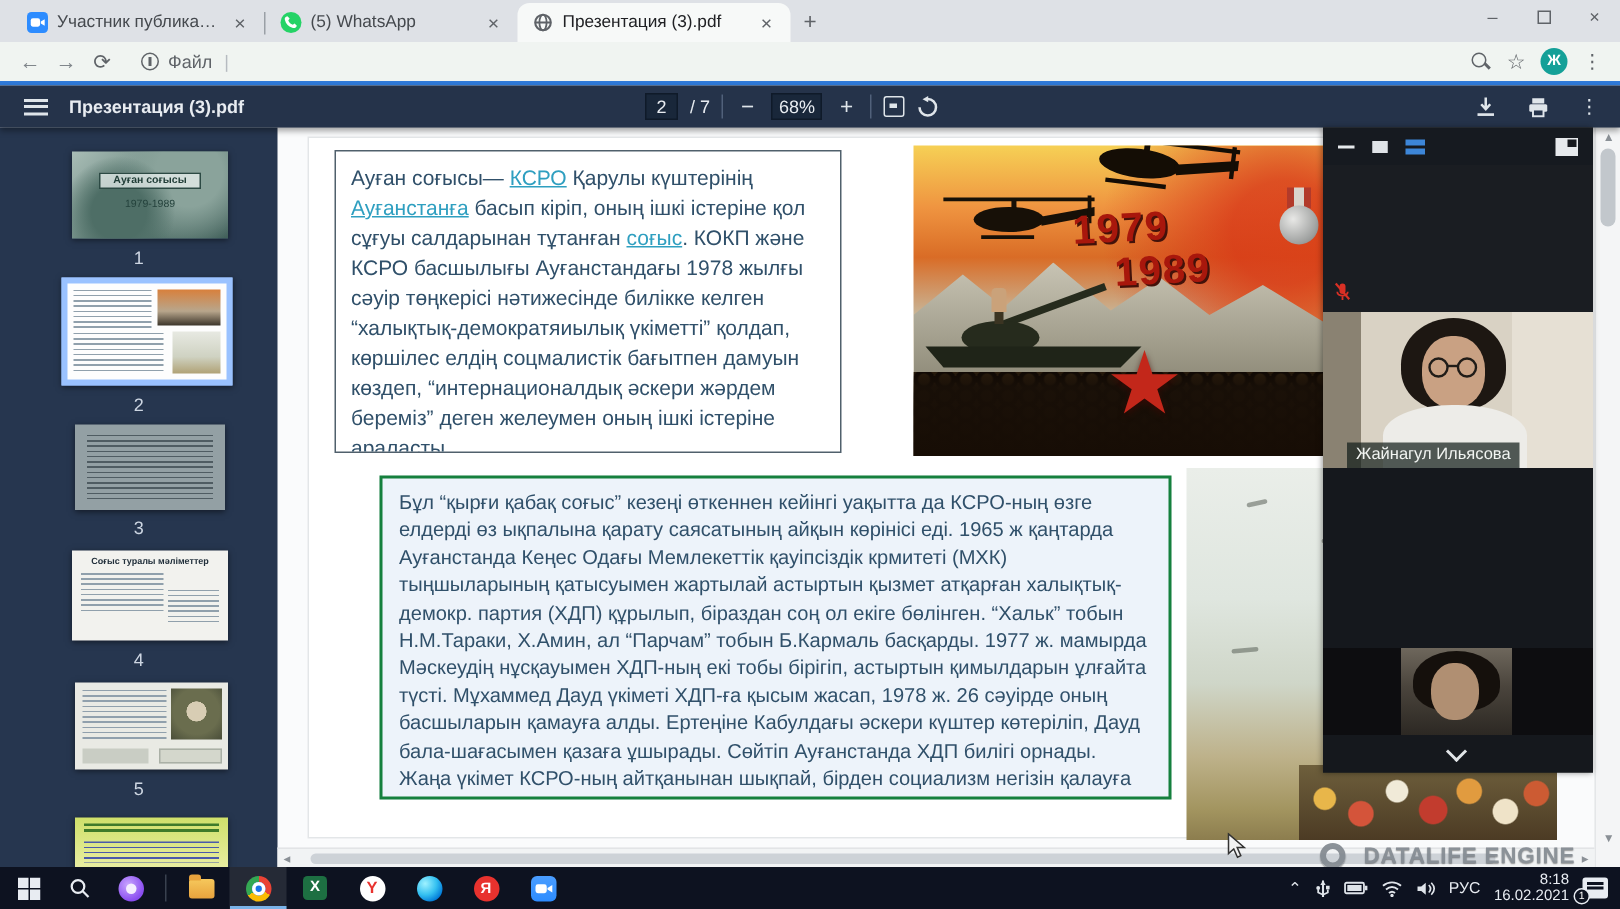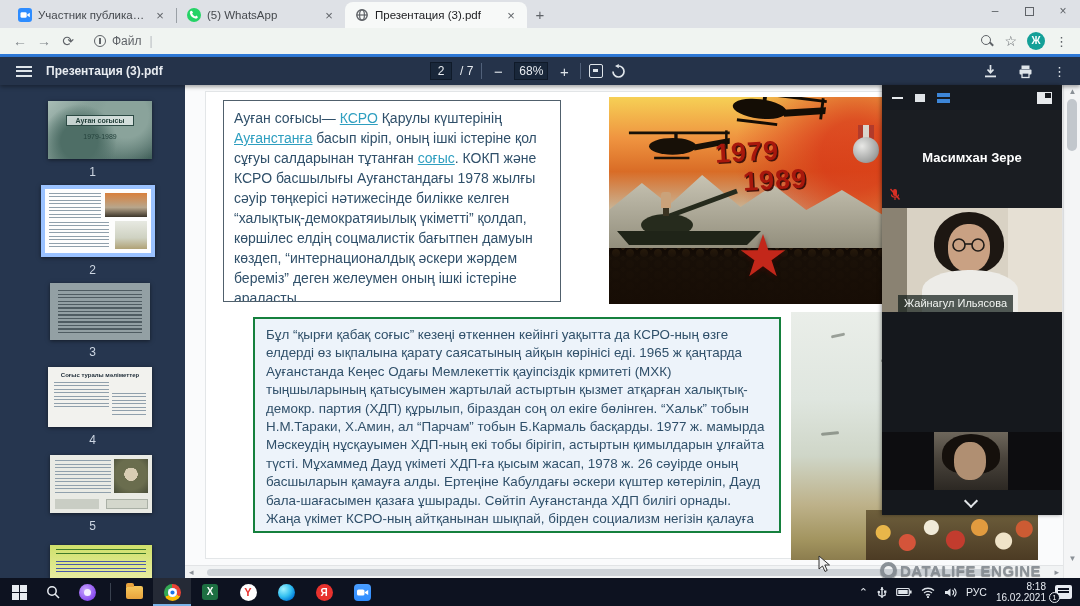--- a/index.html
+++ b/index.html
@@ -162,21 +162,21 @@
   .tile3 .glow { position:absolute; inset:0; background:radial-gradient(circle at 55% 45%, #641109 0 18%, rgba(60,10,5,.5) 40%, transparent 70%); }
   .tile3 .nametag { bottom:22px; background:rgba(10,12,10,.55); }
   .tile4 { top:347px; height:58px; background:#0d0d10; }
   .p4-col { position:absolute; left:52px; top:0; width:74px; height:100%; background:linear-gradient(180deg,#6e675c 0%,#4a443c 45%,#2c2823 100%); }
   .p4-hair { position:absolute; left:60px; top:2px; width:58px; height:40px; background:#15100c; border-radius:50% 50% 40% 40%; }
   .p4-face { position:absolute; left:72px; top:10px; width:32px; height:38px; background:#b08f72; border-radius:46%; }
   .zchevbar { position:absolute; left:0; top:405px; width:100%; height:25px; background:#15181d; }
   .chev { position:absolute; left:50%; top:6px; width:10px; height:10px; margin-left:-6px; border-right:2.2px solid #e2e5e8; border-bottom:2.2px solid #e2e5e8; transform:rotate(45deg); }
 
   
-  .wmark { position:absolute; left:880px; top:477px; display:flex; align-items:center; gap:3px; z-index:6; opacity:.9; }
+  .wmark { position:absolute; left:880px; top:477px; display:flex; align-items:center; gap:12px; z-index:6; opacity:.9; }
   .wmark .logo { width:17px; height:17px; border:4px solid #80878e; border-radius:50%; box-shadow:0 1px 1px rgba(0,0,0,.4); }
   .wmark .wtxt { font-size:15px; font-weight:bold; color:#81888f; letter-spacing:.5px; text-shadow:0 1px 1px rgba(0,0,0,.45); white-space:nowrap; }
 
   
   .cursor { position:absolute; left:818px; top:470px; z-index:9; }
 
   
   .taskbar { position:absolute; left:0; top:578px; width:1080px; height:28px; background:#0d1220; display:flex; align-items:center; z-index:10; }
   .tbico { width:38px; height:28px; display:flex; align-items:center; justify-content:center; flex:none; }
   .tbico.slim { width:30px; }
@@ -419,21 +419,20 @@
         <span class="zmin"></span>
         <span class="zmax"></span>
         <span class="zgal">
             <i></i>
             <i></i>
           </span>
         <span class="zexpand"></span>
       </div>
 
       <div class="tile tile1">
-        <div class="tname-center">Масимхан Зере</div>
         <span class="micoff">
           <svg viewBox="0 0 12 13">
               <rect x="4" y="1" width="4" height="7" rx="2" fill="#d93025"></rect>
               <path d="M2.5 6.5 C2.5 10 9.5 10 9.5 6.5" fill="none" stroke="#d93025" stroke-width="1.2"></path>
               <line x1="6" y1="9.5" x2="6" y2="12" stroke="#d93025" stroke-width="1.2"></line>
               <line x1="1.5" y1="1" x2="10.5" y2="11.5" stroke="#d93025" stroke-width="1.4"></line>
             </svg>
         </span>
       </div>
 

